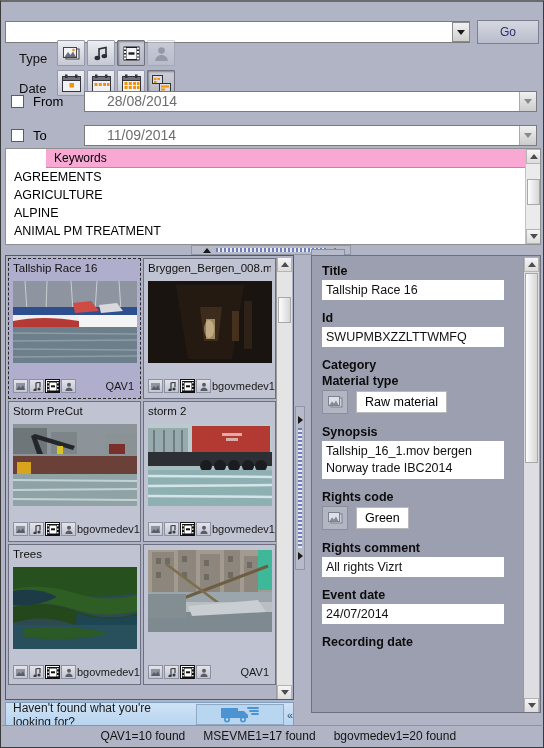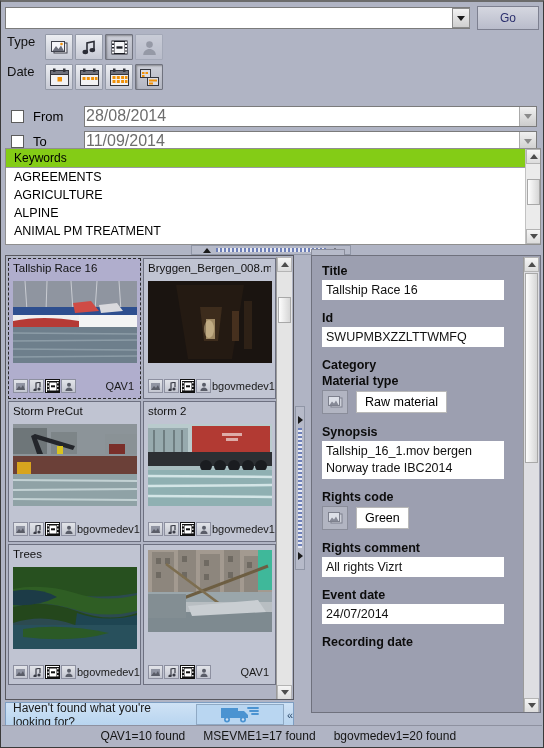--- a/index.html
+++ b/index.html
@@ -15,21 +15,21 @@
   #app {
     position: relative;
     width: 544px; height: 748px;
     background: #b0b4c4;
     border: 1px solid #3a3a3a;
     border-top: 2px solid #6b6b6b;
   }
 
   
   .searchbar {
-    position: absolute; left: 0; top: 2px;
+    position: absolute; left: 0; top: 16px;
     width: 542px; height: 28px;
     display: flex; align-items: center;
     padding: 0 4px;
   }
   .search-combo {
     flex: 1; height: 22px;
     background: #fff;
     border: 1px solid #7b7b7b;
     border-right: none;
     display: flex; align-items: center;
@@ -59,22 +59,22 @@
     background: linear-gradient(#d5d7e0, #b9bccb);
     border: 1px solid #7d8090;
     color: #2b2f6e;
     font-size: 12px;
     display: flex; align-items: center; justify-content: center;
     flex: none;
   }
 
   
   .filter-row {
-    position: absolute; left: 0;
-    display: flex; align-items: flex-start;
+    position: absolute; left: 12px;
+    display: flex; align-items: flex-end;
     height: 32px;
   }
   .filter-label {
     width: 44px; padding-left: 6px;
     font-size: 13px; color: #111;
   }
   .tbtn {
     width: 28px; height: 26px;
     margin-right: 2px;
     background: linear-gradient(#eceef2, #c6c9d4);
@@ -100,21 +100,21 @@
     width: 13px; height: 13px; margin-left: 10px;
     background: #fff; border: 1px solid #5c5c5c;
     flex: none;
   }
   .dt-lbl { width: 60px; padding-left: 9px; font-size: 13px; }
   .dt-field {
     flex: 1; height: 21px; margin-right: 6px;
     background: #fff; border: 1px solid #7b7b7b;
     display: flex; align-items: center;
   }
-  .dt-val { flex: 1; padding-left: 1px; font-size: 16px; color: #6d6d6d; }
+  .dt-val { flex: 1; padding-left: 22px; font-size: 14px; color: #6d6d6d; }
   .dt-arrow {
     width: 17px; height: 19px;
     background: linear-gradient(#f0f0f0, #ccc);
     border-left: 1px solid #aaa;
     display: flex; align-items: center; justify-content: center;
     flex: none;
   }
   .arrow-dn-sm {
     width: 0; height: 0;
     border-left: 4px solid transparent;
@@ -124,24 +124,24 @@
 
   
   .kw-panel {
     position: absolute; left: 4px; top: 146px;
     width: 536px; height: 97px;
     background: #fff;
     border: 1px solid #8f8f8f;
     overflow: hidden;
   }
   .kw-head {
-    height: 19px; background: #84cc16;
+    height: 19px; background: #f9a8d4;
     border-bottom: 1px solid #9a9aa6;
     display: flex; align-items: center;
-    padding-left: 8px; font-size: 12px;
+    padding-left: 8px; font-size: 12px; margin-left: 40px;
   }
   .kw-item {
     height: 18px; padding-left: 8px;
     display: flex; align-items: center;
     font-size: 12.5px;
   }
   .kw-sb {
     position: absolute; right: 0; top: 0;
     width: 15px; height: 100%;
     background: #ebebeb; border-left: 1px solid #c2c2c2;
@@ -447,32 +447,32 @@
         </g>
         <rect x="7.5" y="8.5" width="11" height="8" fill="#dcdce2" stroke="#33353d"></rect>
         <g fill="#f0920a">
           <rect x="9" y="10.5" width="8" height="2"></rect>
             <rect x="9" y="13.5" width="4" height="2"></rect>
         </g>
       </svg>
     </div>
   </div>
 
-  <div class="dt-row" style="top:101px;">
+  <div class="dt-row" style="top:86px;">
     <div class="chk"></div>
     <div class="dt-lbl">From</div>
     <div class="dt-field">
       <div class="dt-val">28/08/2014</div>
       <div class="dt-arrow">
           <div class="arrow-dn-sm"></div>
         </div>
     </div>
   </div>
 
-  <div class="dt-row" style="top:126px;">
+  <div class="dt-row" style="top:120px;">
     <div class="chk"></div>
     <div class="dt-lbl">To</div>
     <div class="dt-field">
       <div class="dt-val">11/09/2014</div>
       <div class="dt-arrow">
           <div class="arrow-dn-sm"></div>
         </div>
     </div>
   </div>
 

